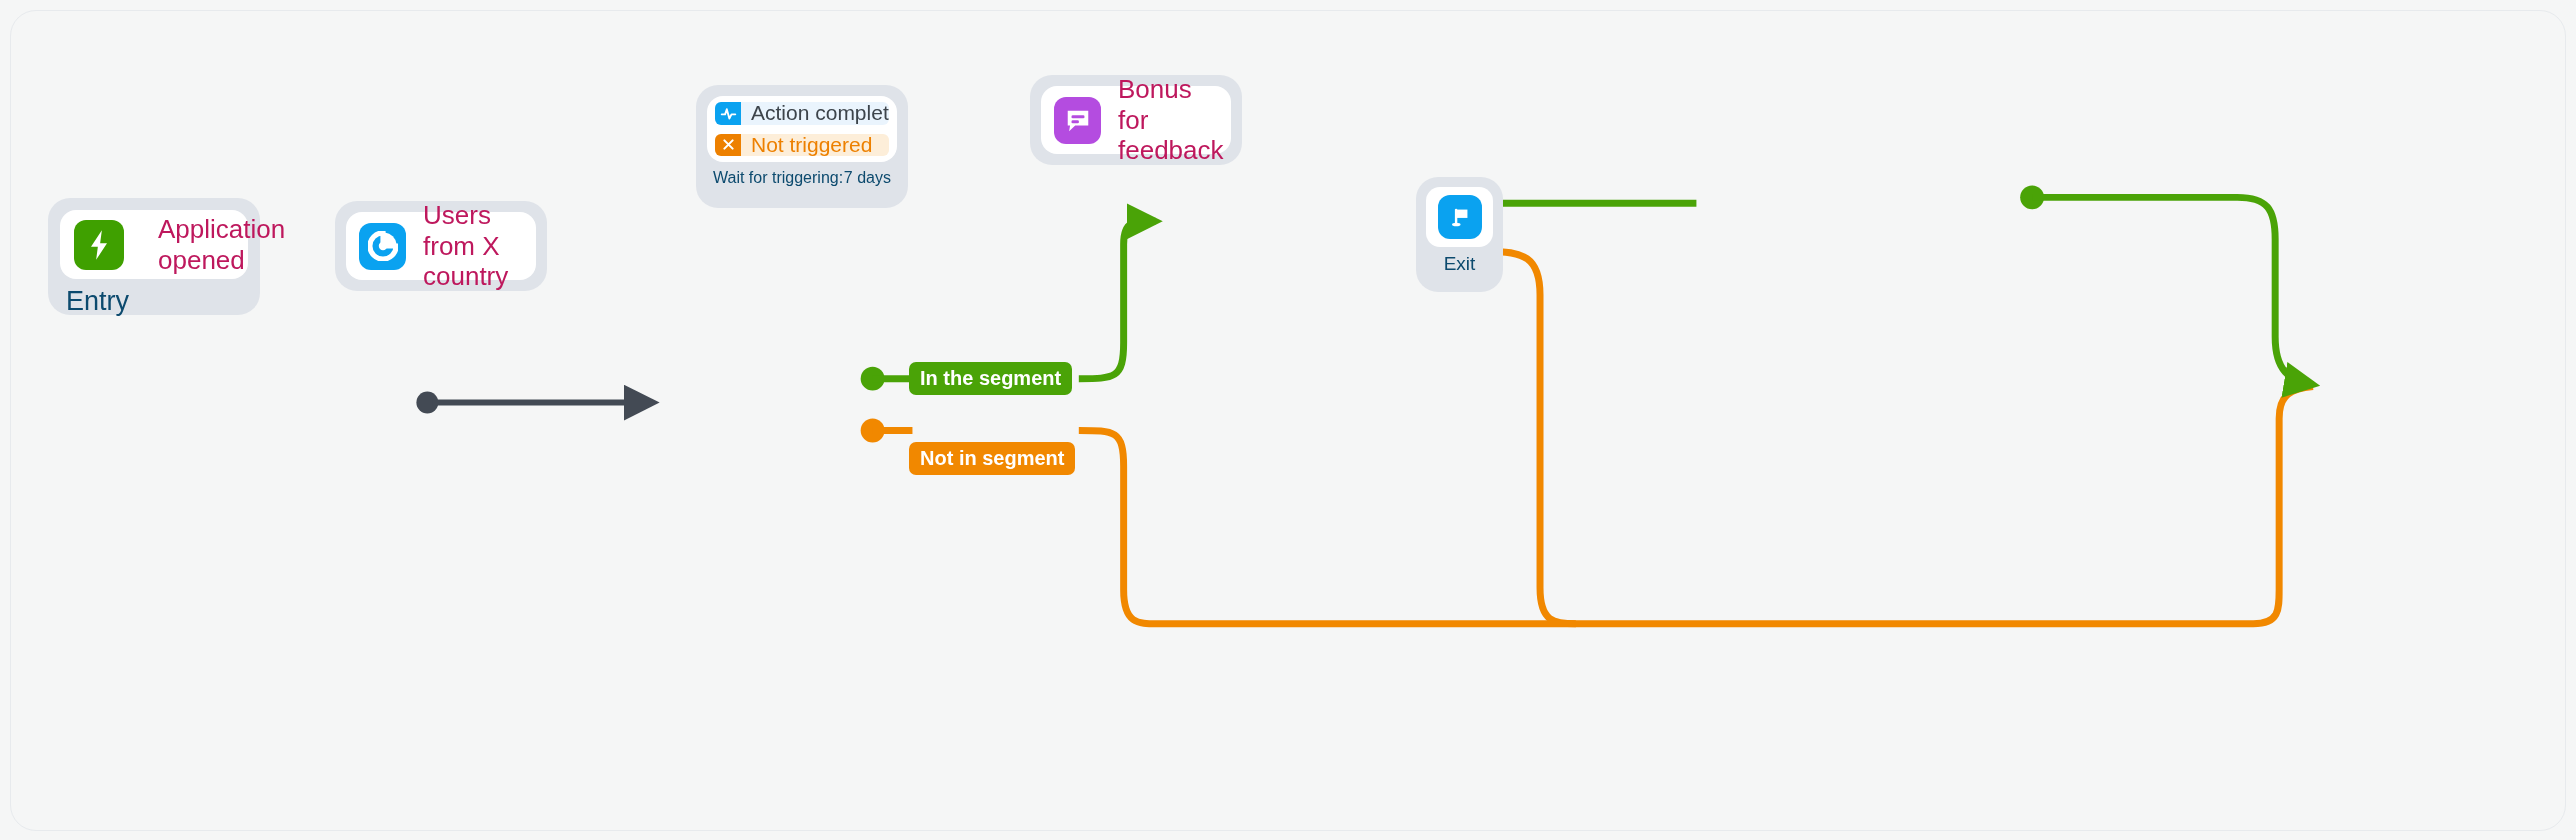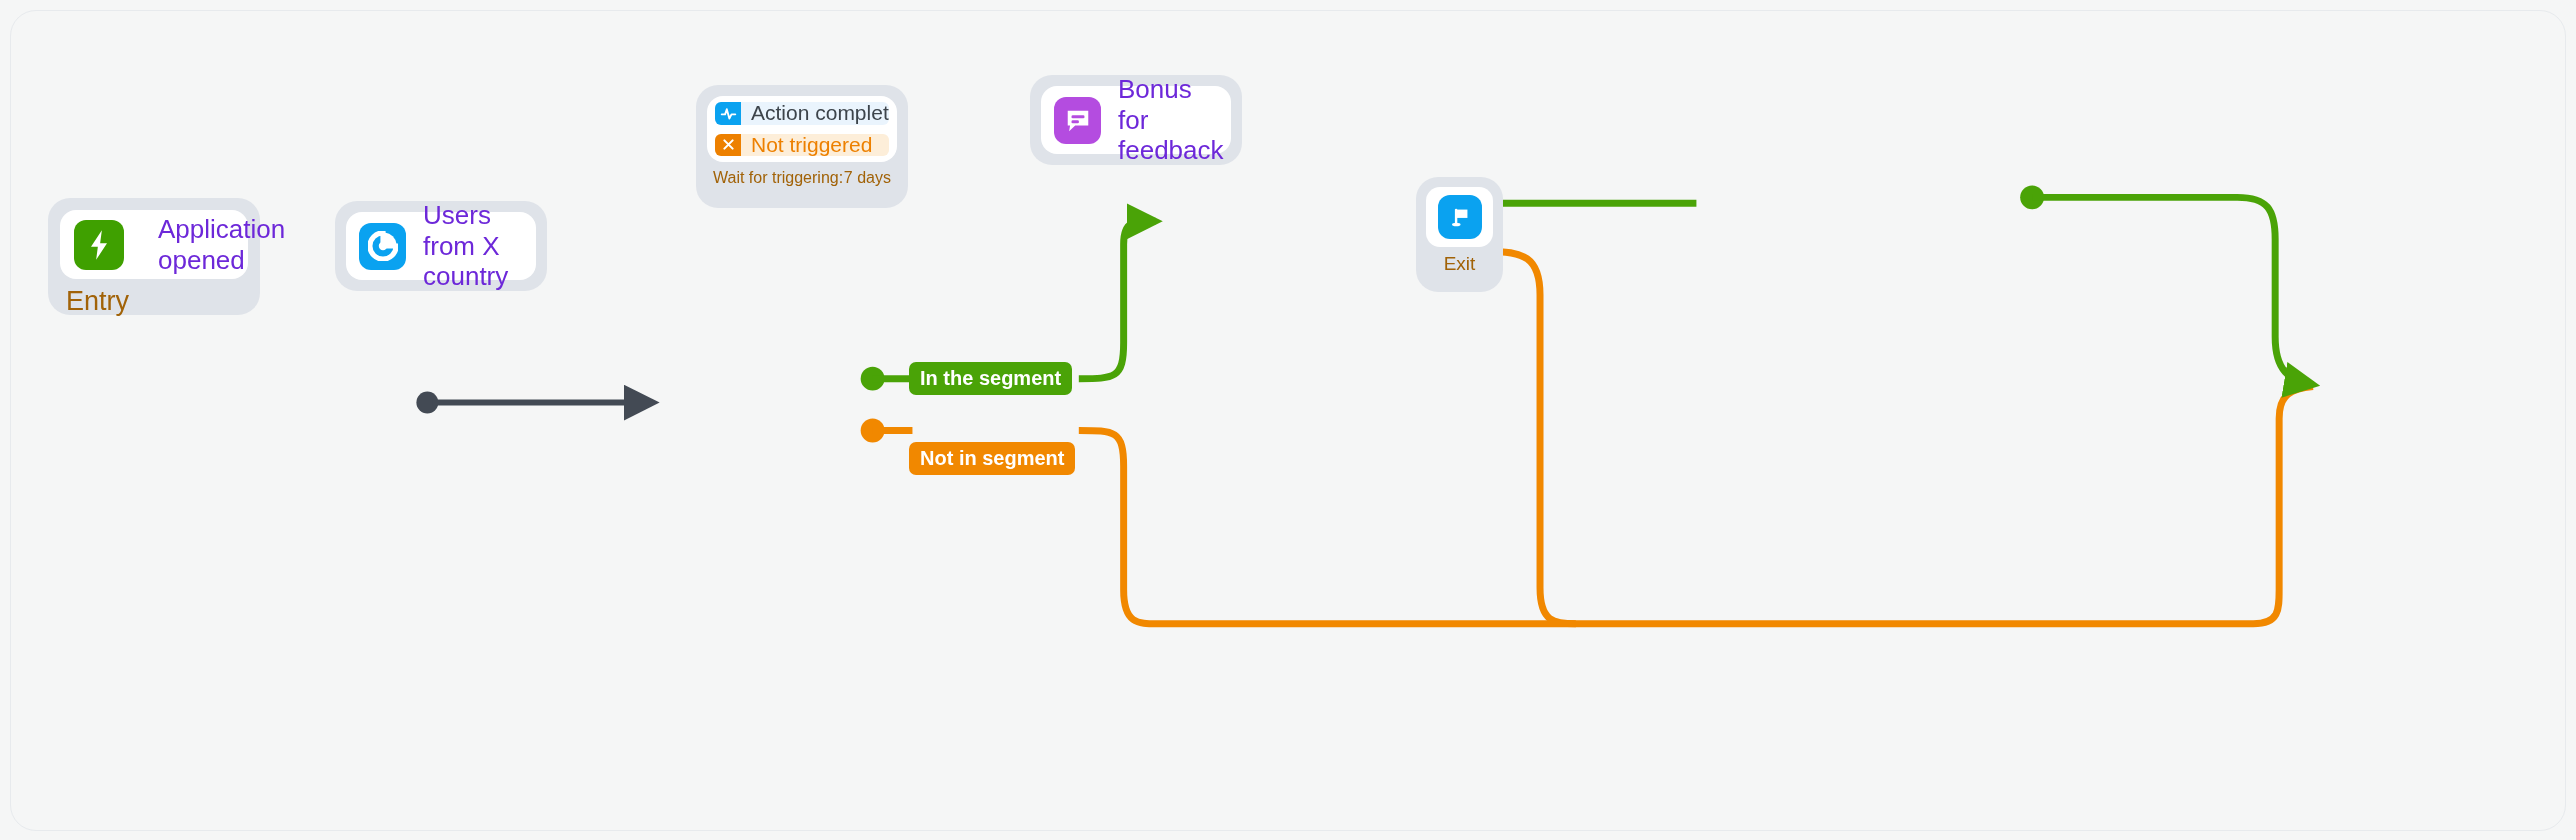--- a/index.html
+++ b/index.html
@@ -60,42 +60,42 @@
     background: #ffffff;
     border-radius: 16px;
     box-sizing: border-box;
     display: flex;
     align-items: center;
     position: relative;
   }
 
   .node-footer {
     font-size: 22px;
-    color: #a16207;
+    color: #0c4a6e;
     padding: 10px 10px 2px 10px;
     display: flex;
     align-items: center;
   }
   .node-footer .ft-label { white-space: nowrap; }
   .node-footer .ft-value { margin-left: auto; white-space: nowrap; }
 
   
   .tile {
     border-radius: 12px;
     display: flex;
     align-items: center;
     justify-content: center;
     flex: 0 0 auto;
   }
   .tile svg { display: block; }
 
   .node-title {
     font-size: 27px;
     line-height: 1.18;
-    color: #6d28d9;
+    color: #be185d;
     margin-left: 22px;
     white-space: pre-line;
   }
 
   
   #node-entry { left: 48px; top: 198px; width: 212px; height: 117px; }
   #node-entry .node-wrap { width: 212px; height: 117px; padding: 12px; }
   #node-entry .node-card { width: 188px; height: 69px; padding: 0 14px; gap: 16px; }
   #node-entry .tile { width: 50px; height: 50px; background: #3fa000; }
   #node-entry .node-title { font-size: 26px; margin-left: 18px; }

